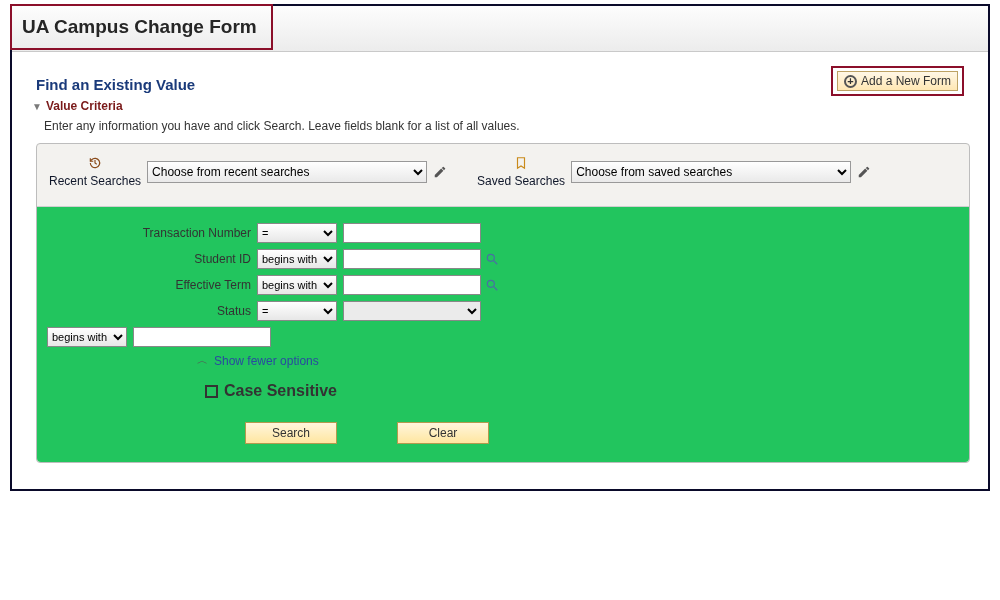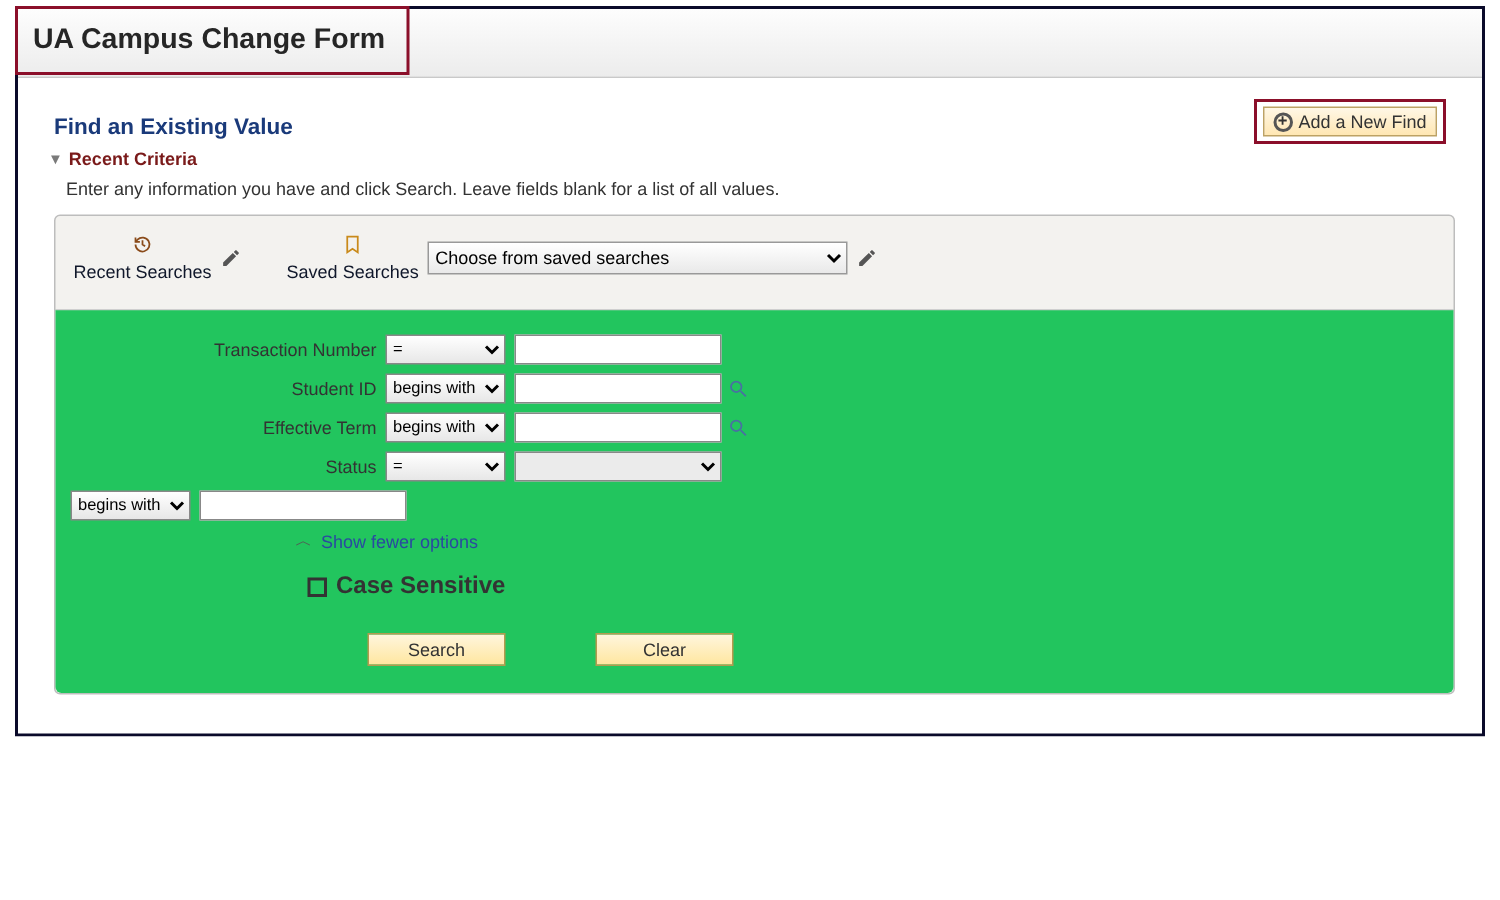--- a/index.html
+++ b/index.html
@@ -214,41 +214,44 @@
 <div class="outer">
   <div class="titlebar">
     <div class="title-box">UA Campus Change Form</div>
   </div>
 
   <div class="content">
 
     <div class="add-new">
       <div class="add-new-inner">
         <span class="plus-circle">+</span>
-        <span>Add a New Find</span>
+        <span>Add a New Form</span>
       </div>
     </div>
 
     <h2 class="find">Find an Existing Value</h2>
 
     <div class="crit-head">
       <span class="tri">▼</span>
-      <span>Recent Criteria</span>
+      <span>Value Criteria</span>
     </div>
     <div class="instr">Enter any information you have and click Search. Leave fields blank for a list of all values.</div>
 
     <div class="panel">
       <div class="searches-row">
         <span class="lbl">
           <svg class="recent-ico" viewBox="0 0 24 24">
               <path fill="none" stroke="#8a4b1a" stroke-width="2" d="M12 7v5l3 2M4 12a8 8 0 1 0 2.3-5.6L4 9"></path>
               <path fill="none" stroke="#8a4b1a" stroke-width="2" d="M4 4v5h5"></path>
             </svg>
           <span>Recent Searches</span>
         </span>
+        <select class="wide">
+          <option>Choose from recent searches</option>
+        </select>
         <svg class="pencil" viewBox="0 0 24 24">
             <path fill="currentColor" d="M3 17.25V21h3.75L17.81 9.94l-3.75-3.75L3 17.25zM20.71 7.04a1 1 0 0 0 0-1.41l-2.34-2.34a1 1 0 0 0-1.41 0l-1.83 1.83 3.75 3.75 1.83-1.83z"></path>
           </svg>
 
         <span style="width:18px"></span>
 
         <span class="lbl">
           <svg class="bookmark-ico" viewBox="0 0 24 24">
               <path fill="none" stroke="#c98a1a" stroke-width="2" d="M6 3h12v18l-6-4-6 4z"></path>
             </svg>

